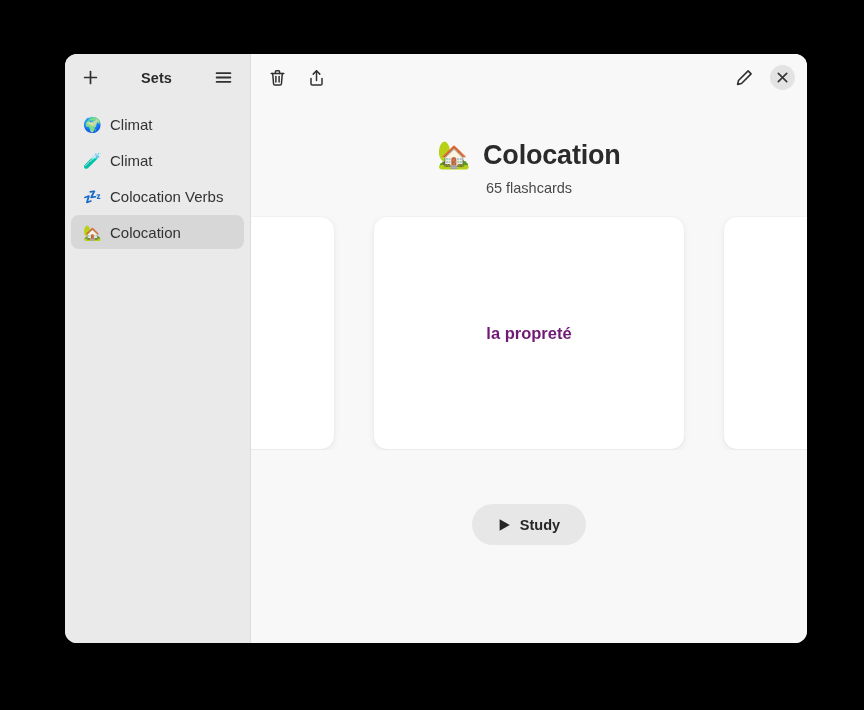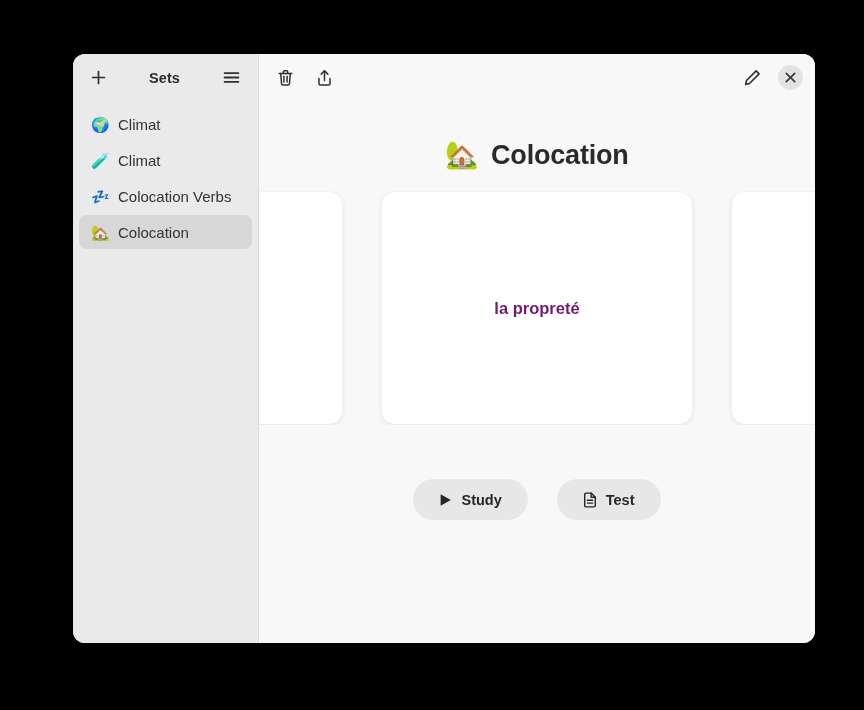--- a/index.html
+++ b/index.html
@@ -10,21 +10,21 @@
     width: 864px;
     height: 710px;
     background: #000000;
     font-family: "Liberation Sans", sans-serif;
     overflow: hidden;
   }
 
   
   #app-window {
     position: absolute;
-    left: 73px;
+    left: 65px;
     top: 54px;
     width: 742px;
     height: 589px;
     border-radius: 12px;
     overflow: hidden;
     display: flex;
     background: #f8f8f8;
     box-shadow: 0 6px 26px rgba(0,0,0,0.45);
   }
 
@@ -194,20 +194,21 @@
     text-align: center;
   }
 
   
   .actions {
     display: flex;
     align-items: center;
     justify-content: center;
     gap: 29px;
     margin-top: 54px;
+    flex-direction: column;
   }
   .pill-btn {
     height: 41px;
     border-radius: 21px;
     background: #e7e7e7;
     display: flex;
     align-items: center;
     justify-content: center;
     gap: 9px;
     padding: 0 26px;
@@ -325,20 +326,21 @@
         </div>
 
       </div>
     </div>
 
     <div class="set-header">
       <div class="set-title-row">
         <span class="set-emoji">🏡</span>
         <span class="set-title">Colocation</span>
       </div>
+      <div class="set-subtitle">65 flashcards</div>
     </div>
 
     <div class="carousel">
       <div class="carousel-track">
 
         <div class="card">
           <span class="card-text"></span>
         </div>
 
         <div class="card">
@@ -356,28 +358,17 @@
 
       <div class="pill-btn">
         <span>
           <svg width="13" height="14" viewBox="0 0 13 14" fill="currentColor">
             <path d="M1.6 1.2L11.8 7 1.6 12.8z"></path>
           </svg>
         </span>
         <span class="btn-label">Study</span>
       </div>
 
-      <div class="pill-btn">
-        <span>
-          <svg width="14" height="16" viewBox="0 0 14 16" fill="none" stroke="currentColor" stroke-width="1.4" stroke-linecap="round" stroke-linejoin="round">
-            <path d="M8.1 1.1H3.0a1.3 1.3 0 0 0-1.3 1.3v11.2a1.3 1.3 0 0 0 1.3 1.3h8.0a1.3 1.3 0 0 0 1.3-1.3V5.3z"></path>
-            <path d="M8.1 1.1v4.2h4.2"></path>
-            <line x1="4.4" y1="8.3" x2="9.6" y2="8.3"></line>
-            <line x1="4.4" y1="11.1" x2="9.6" y2="11.1"></line>
-          </svg>
-        </span>
-        <span class="btn-label">Test</span>
-      </div>
 
     </div>
 
   </div>
 </div>
 
 </body></html>

